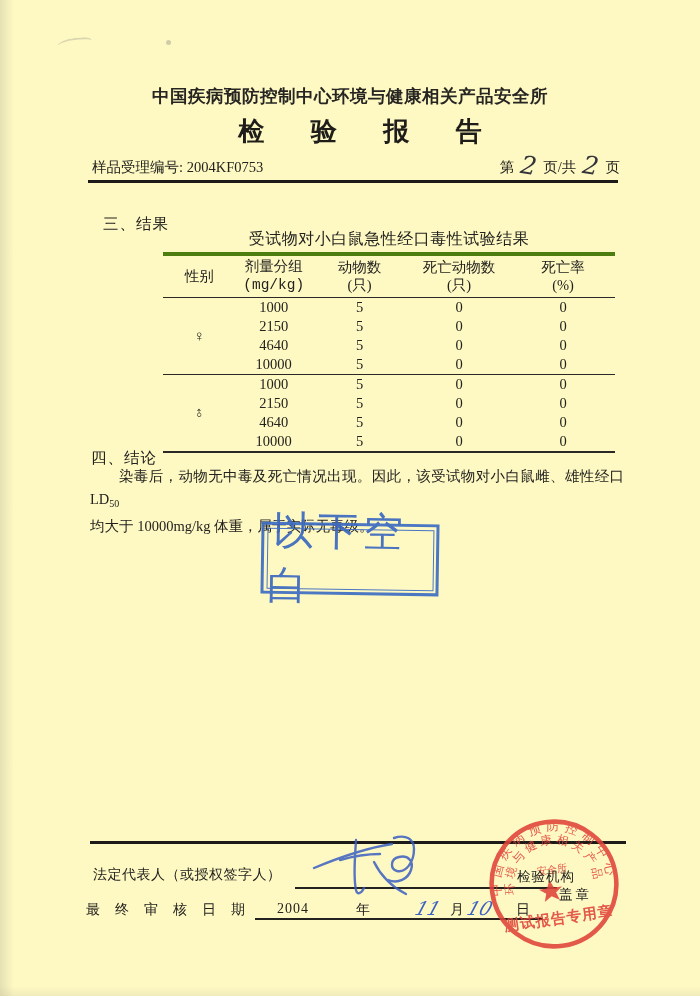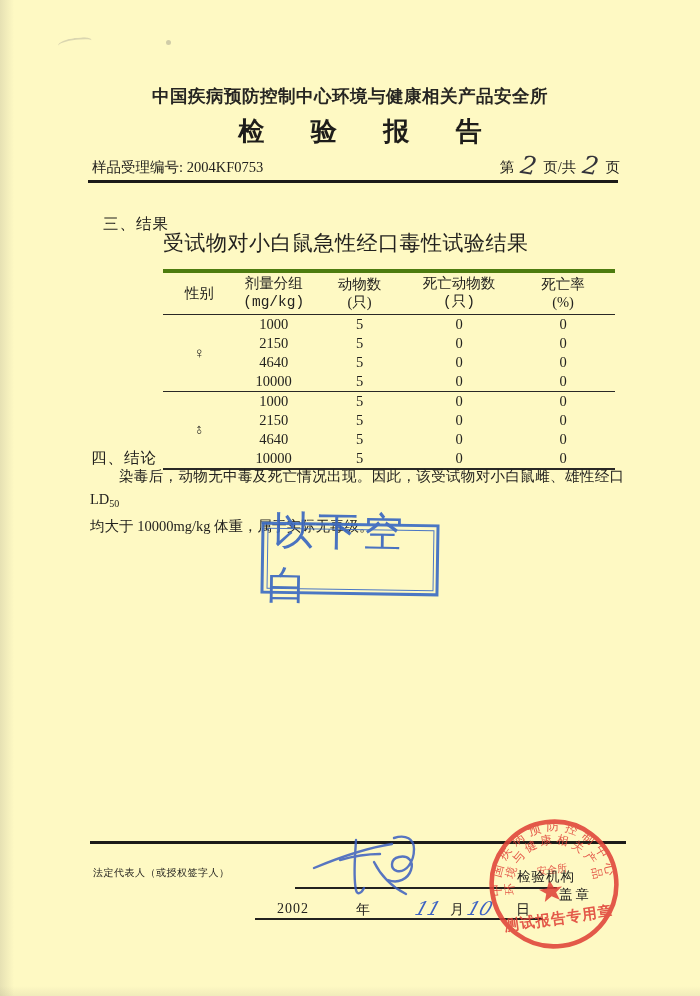--- a/index.html
+++ b/index.html
@@ -26,44 +26,44 @@
     display:flex; justify-content:space-between; align-items:baseline; font-size:14.5px;}
   .hand-num{ display:inline-block; font-family:"DejaVu Serif",serif; font-style:italic;
     font-size:25px; line-height:14px; color:#33333a; transform:rotate(9deg) translateY(2px); margin:0 3px;}
   .header-rule{ position:absolute; top:180px; left:88px; width:530px; height:3px; background:#1c1b19;}
 
   .sec-title{ position:absolute; font-size:15.5px; letter-spacing:1px; color:#23221f;}
   .sec-results{ top:214px; left:103px;}
   .sec-conclusion{ top:448px; left:91px;}
 
   .table-block{ position:absolute; top:229px; left:163px; width:452px;}
-  .table-caption{ text-align:left; font-size:21px; margin-bottom:12px; letter-spacing:.5px;}
+  .table-caption{ text-align:center; font-size:16px; margin-bottom:2px; letter-spacing:.5px;}
   table.results{ width:100%; border-collapse:collapse;
     border-top:4px solid #4d7c0f; border-bottom:2px solid #2a2926; font-size:14.5px;}
   table.results th, table.results td{ padding:0; text-align:center; font-weight:normal; line-height:19px;}
   table.results thead th{ border-bottom:1.6px solid #2a2926; line-height:18px; padding:2px 0 3px;}
-  .col-sex{width:16%;} .col-dose{width:17%;font-family:Liberation Mono, monospace;} .col-animals{width:21%;} .col-deaths{width:23%;font-family:Liberation Mono, monospace;} .col-rate{width:23%;}
+  .col-sex{width:16%;} .col-dose{width:17%;font-family:Liberation Mono, monospace;} .col-animals{width:21%;} .col-deaths{width:23%;} .col-rate{width:23%;}
   td.sep{ border-top:1.4px solid #2a2926;}
   tbody td{ height:19px;}
   .sex-glyph{ font-size:15px;}
   .sex-male{ display:inline-block; transform:rotate(-45deg);}
 
   .conclusion-text{ position:absolute; top:465px; left:90px; width:534px; margin:0;
     font-size:14.5px; line-height:23px; text-align:justify; text-indent:2em; color:#23221f;}
   .ld-sub{ font-size:10px; vertical-align:-3px;}
 
   .blank-stamp{ position:absolute; left:261px; top:523px; width:178px; height:72px;
     border:3px solid #3c6cc4; padding:2.5px; box-sizing:border-box;
     transform:rotate(.9deg); opacity:.92; background:rgba(255,255,255,.0);}
   .blank-stamp-inner{ border:1.8px solid #3c6cc4; width:100%; height:100%; box-sizing:border-box;
     display:flex; align-items:center; justify-content:center;
     font-size:40px; letter-spacing:5px; text-indent:5px; color:#3b68c0; font-weight:500;}
 
   .footer-rule{ position:absolute; top:841px; left:90px; width:536px; height:2.6px; background:#1c1b19;}
-  .legal-label{ position:absolute; top:866px; left:93px; font-size:10px; letter-spacing:.5px;text-align:center;}
+  .legal-label{ position:absolute; top:866px; left:93px; font-size:14px; letter-spacing:.5px;text-align:center;}
   .sig-underline{ position:absolute; top:887px; left:295px; width:262px; height:1.6px; background:#23221f;}
   .signature-svg{ position:absolute; left:308px; top:828px; z-index:3;}
 
   .date-label{ position:absolute; top:901px; left:86px; font-size:14px; letter-spacing:15px; white-space:nowrap;}
   .date-underline{ position:absolute; top:918px; left:255px; width:288px; height:1.6px; background:#23221f;}
   .date-item{ position:absolute; top:901px; font-size:14px;}
   .di-year{ left:277px; letter-spacing:1px;}
   .di-yearunit{ left:356px;}
   .di-monthunit{ left:450px;}
   .di-dayunit{ left:516px;}
@@ -203,22 +203,23 @@
   <svg class="signature-svg" width="150" height="74" viewBox="0 0 150 74">
     <g fill="none" stroke="#3b5fc0" stroke-width="2.4" stroke-linecap="round" opacity="0.85">
       <path d="M6,40 C 30,30 58,20 84,16"></path>
       <path d="M48,12 C 47,30 45,48 48,62 C 49,67 53,66 56,60"></path>
       <path d="M32,32 C 46,28 62,26 72,26"></path>
       <path d="M86,10 C 98,6 106,11 106,21 C 106,34 98,45 89,43 C 82,41 82,31 91,29 C 100,27 106,33 103,42 C 100,51 90,56 80,52"></path>
       <path d="M66,34 C 72,46 82,58 98,66"></path>
     </g>
   </svg>
 
+  <div class="date-label">最终审核日期</div>
   <div class="date-underline"></div>
-  <span class="date-item di-year">2002</span>
+  <span class="date-item di-year">2004</span>
   <span class="date-item di-yearunit">年</span>
   <span class="hand-blue di-month">11</span>
   <span class="date-item di-monthunit">月</span>
   <span class="hand-blue di-day">10</span>
   <span class="date-item di-dayunit">日</span>
 
   <svg class="red-seal" width="152" height="152" viewBox="0 0 150 150">
     <g opacity="0.88">
       <circle cx="75" cy="75" r="61.5" fill="none" stroke="#e04238" stroke-width="4.5"></circle>
       <path id="arcOuter" d="M 23.8,88.7 A 53,53 0 1 1 126.2,88.7" fill="none"></path>

